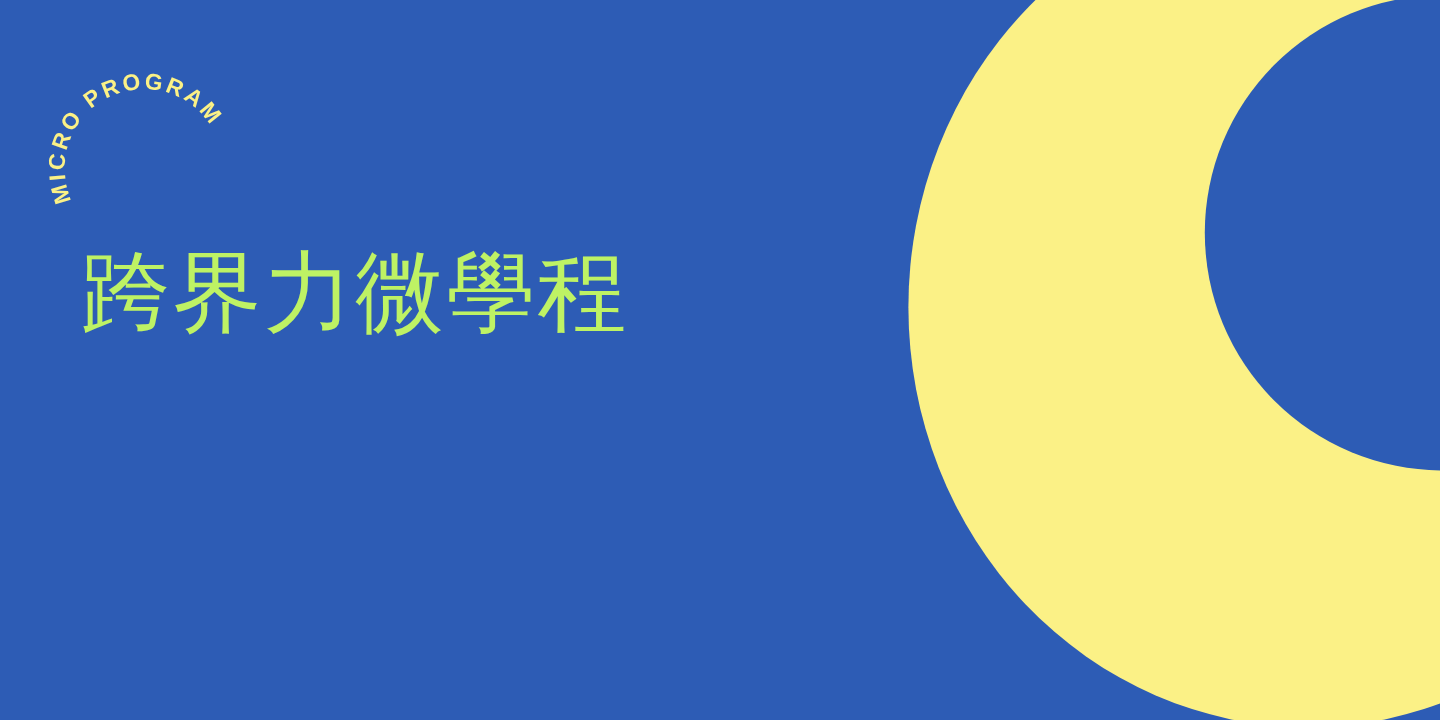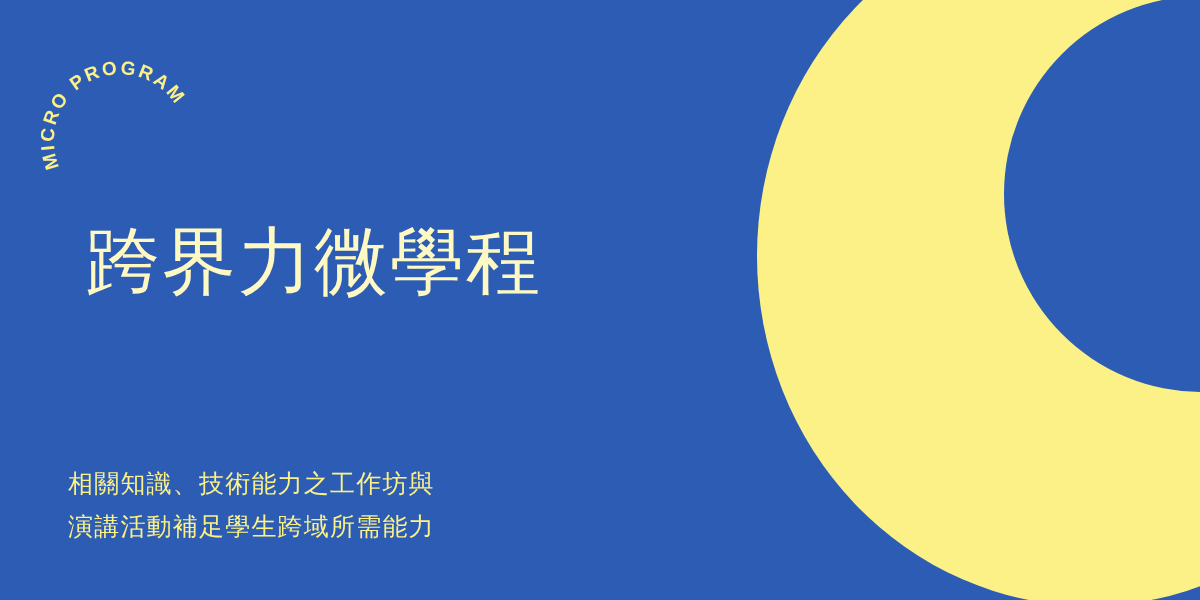--- a/index.html
+++ b/index.html
@@ -42,22 +42,22 @@
     font-weight: 700;
     font-size: 19px;
     letter-spacing: 2.4px;
   }
 
   
   .headline {
     position: absolute;
     left: 68px;
     top: 204px;
-    margin: 18px;
-    color: #fef9c3;
+    margin: 0;
+    color: #bef264;
     font-size: 74px;
     line-height: 1.08;
     font-weight: 400;
     letter-spacing: 2px;
     white-space: nowrap;
   }
 
   
   .subtitle {
     position: absolute;
@@ -94,18 +94,14 @@
         <path id="badgeArc" d="M 24,128 A 66,66 0 1 1 146,112"></path>
       </defs>
       <text>
         <textPath href="#badgeArc" startOffset="2%">MICRO PROGRAM</textPath>
       </text>
     </svg>
   </div>
 
   <h1 class="headline">跨界力微學程</h1>
 
-  <p class="subtitle">
-    <span class="subtitle-line">相關知識、技術能力之工作坊與</span>
-    <span class="subtitle-line">演講活動補足學生跨域所需能力</span>
-  </p>
 
 </div>
 
 </body></html>

